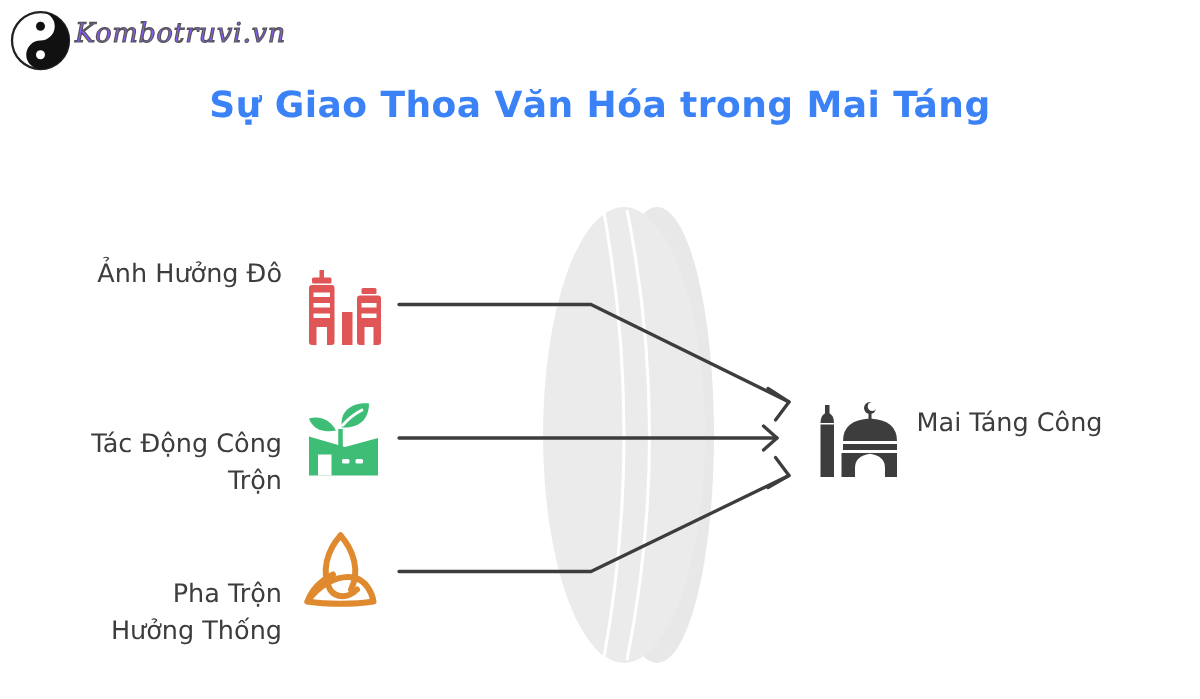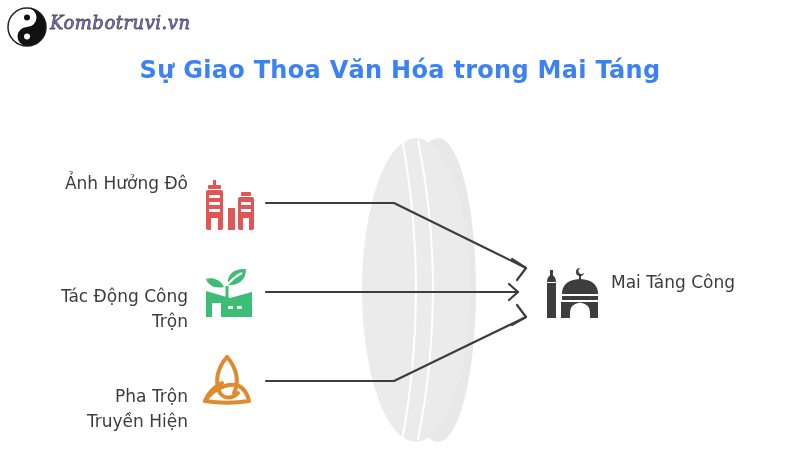--- a/index.html
+++ b/index.html
@@ -97,21 +97,21 @@
   <path d="M28 19 Q34 12 42 8" stroke="#fff" stroke-width="2" fill="none"></path>
   <g fill="#fff">
     <rect x="12" y="38" width="9" height="14"></rect>
     <rect x="28" y="41" width="5" height="3" rx="1"></rect>
     <rect x="37" y="41" width="5" height="3" rx="1"></rect>
   </g>
 </svg>
 
 <div class="label" style="left:20px;top:358px;width:168px;margin-top:26px;">
   <div>Pha Trộn</div>
-  <div>Truyền Hiện</div>
+  <div>Hưởng Thống</div>
 </div>
 <svg class="icon" style="left:200px;top:353px;" viewBox="0 0 54 54">
   <g stroke="#e08a30" stroke-width="4" fill="none" stroke-linecap="round" stroke-linejoin="round">
     <path d="M27 4 C18 14 14 28 20 40 C24 46 32 46 38 40"></path>
     <path d="M27 4 C36 14 40 28 34 40"></path>
     <path d="M5 48 C12 38 24 30 36 32 C44 34 48 42 49 48 C36 50 18 50 5 48 Z"></path>
     <path d="M5 48 C8 40 14 34 22 30"></path>
   </g>
 </svg>
 

